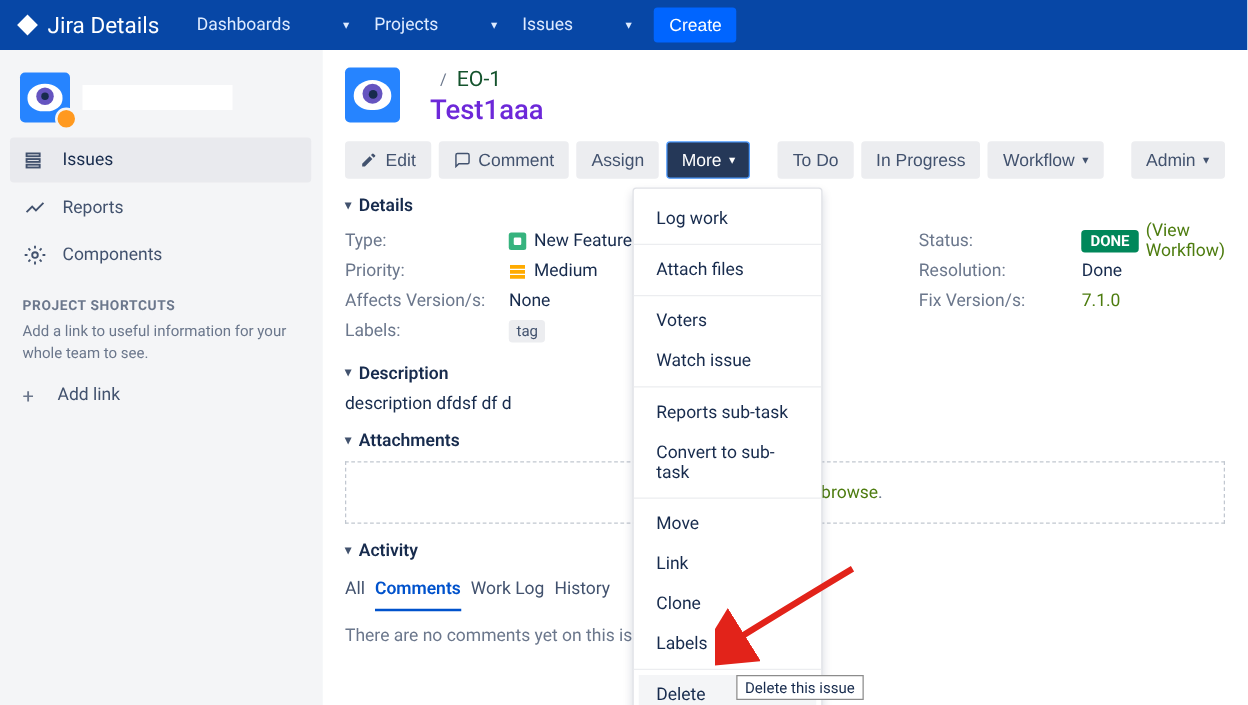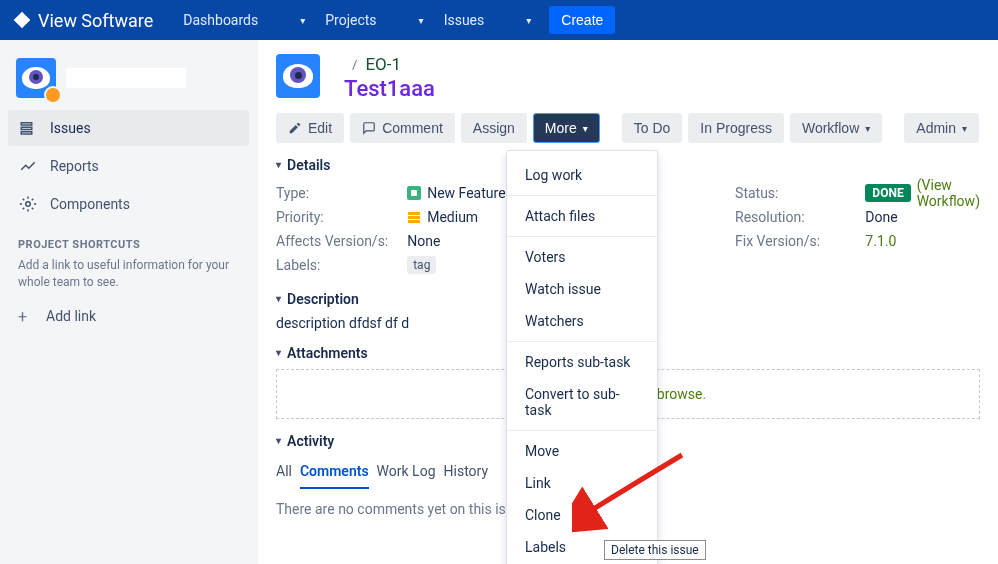--- a/index.html
+++ b/index.html
@@ -35,21 +35,21 @@
   .issue-projicon .eye { width:30px; height:24px; background:#fff; border-radius:50% 50% 45% 45%; position:relative;}
   .issue-projicon .eye::before { content:""; position:absolute; width:16px; height:16px; background:#6554C0; border-radius:50%; top:3px; left:7px;}
   .issue-projicon .eye::after { content:""; position:absolute; width:7px; height:7px; background:#172B4D; border-radius:50%; top:8px; left:12px;}
   .crumb-text { color:#6B778C; font-size:13px;}
   .crumb-sep { color:#6B778C; margin:0 8px; font-size:13px;}
   .crumb-link { color:#14532d; font-size:17px;}
   .issue-title { font-size:22px; font-weight:500; color:#6d28d9; margin-top:2px;}
   .head-row { display:flex; align-items:flex-start;}
   .head-text { padding-top:0px;}
   
-  .toolbar { display:flex; gap:6px; margin-top:12px; flex-wrap:wrap; align-items:center; position:relative;}
+  .toolbar { display:flex; gap:6px; margin-top:12px; flex-wrap:wrap; align-items:center; position:relative;justify-content:center;}
   .tbtn { background:#ECEDF0; border:none; border-radius:3px; padding:7px 12px; color:#42526E; cursor:pointer; font-size:14px; display:flex; align-items:center; gap:6px;}
   .tbtn .ic { width:14px; height:14px; }
   .tbtn.more-active { background:#253858; color:#fff; border:1px solid #4C9AFF; padding:6px 11px;}
   .tbtn.more-active .chev { color:#fff;}
   .tgap { width:10px;}
   
   .section { margin-top:14px;}
   .sec-head { display:flex; align-items:center; font-weight:600; color:#172B4D; margin-bottom:8px; cursor:pointer;}
   .sec-head .car { margin-right:6px; font-size:10px; color:#42526E; transform:translateY(-1px);}
   .detgrid { display:flex; }
@@ -77,32 +77,32 @@
   .no-comments { color:#6B778C; font-size:14px; margin-top:10px;}
   
   .more-menu { position:absolute; top:150px; left:506px; width:152px; background:#fff; border:1px solid #DFE1E6; border-radius:3px; box-shadow:0 4px 8px rgba(9,30,66,0.15); z-index:50; padding:4px 0;}
   .menu-group { border-top:1px solid #ECEDF0; padding:4px 4px;}
   .menu-group:first-child{border-top:none;}
   .menu-item { padding:8px 14px; font-size:14px; color:#172B4D; cursor:pointer;}
   .menu-item.hover { background:#F4F5F7;}
   
   .anno-arrow { position:absolute; top:445px; left:572px; pointer-events:none; z-index:60;}
   
-  .tooltip { position:absolute; top:540px; left:604px; background:#fff; border:1px solid #8c8c8c; padding:2px 6px; font-size:12px; color:#172B4D; z-index:55;}
+  .tooltip { position:absolute; top:540px; left:589px; background:#fff; border:1px solid #8c8c8c; padding:2px 6px; font-size:12px; color:#172B4D; z-index:55;}
   .chev { font-size:10px; }
 </style>
 </head>
 <body>
 
 <div class="topnav">
   <div class="logo">
     <svg viewBox="0 0 24 24">
         <path d="M12 2 L22 12 L12 22 L2 12 Z M12 6 L18 12 L12 18 L6 12 Z" fill="#fff"></path>
       </svg>
-    <span>View Software</span>
+    <span>Jira Details</span>
   </div>
   <div class="nav-item">
       <span>Dashboards</span>
       <span class="chev">▾</span>
     </div>
   <div class="nav-item">
       <span>Projects</span>
       <span class="chev">▾</span>
     </div>
   <div class="nav-item">
@@ -283,21 +283,20 @@
 <div class="more-menu">
   <div class="menu-group">
       <div class="menu-item">Log work</div>
     </div>
   <div class="menu-group">
       <div class="menu-item">Attach files</div>
     </div>
   <div class="menu-group">
     <div class="menu-item">Voters</div>
     <div class="menu-item">Watch issue</div>
-    <div class="menu-item">Watchers</div>
   </div>
   <div class="menu-group">
     <div class="menu-item">Reports sub-task</div>
     <div class="menu-item">Convert to sub-task</div>
   </div>
   <div class="menu-group">
     <div class="menu-item">Move</div>
     <div class="menu-item">Link</div>
     <div class="menu-item">Clone</div>
     <div class="menu-item">Labels</div>

